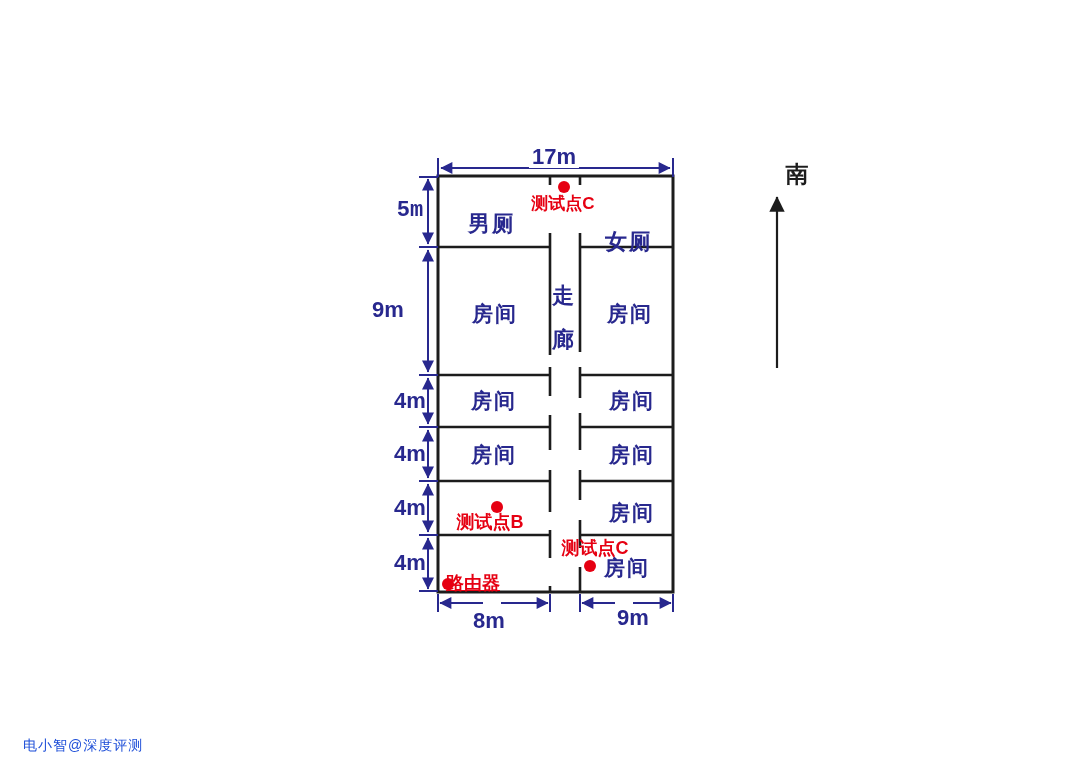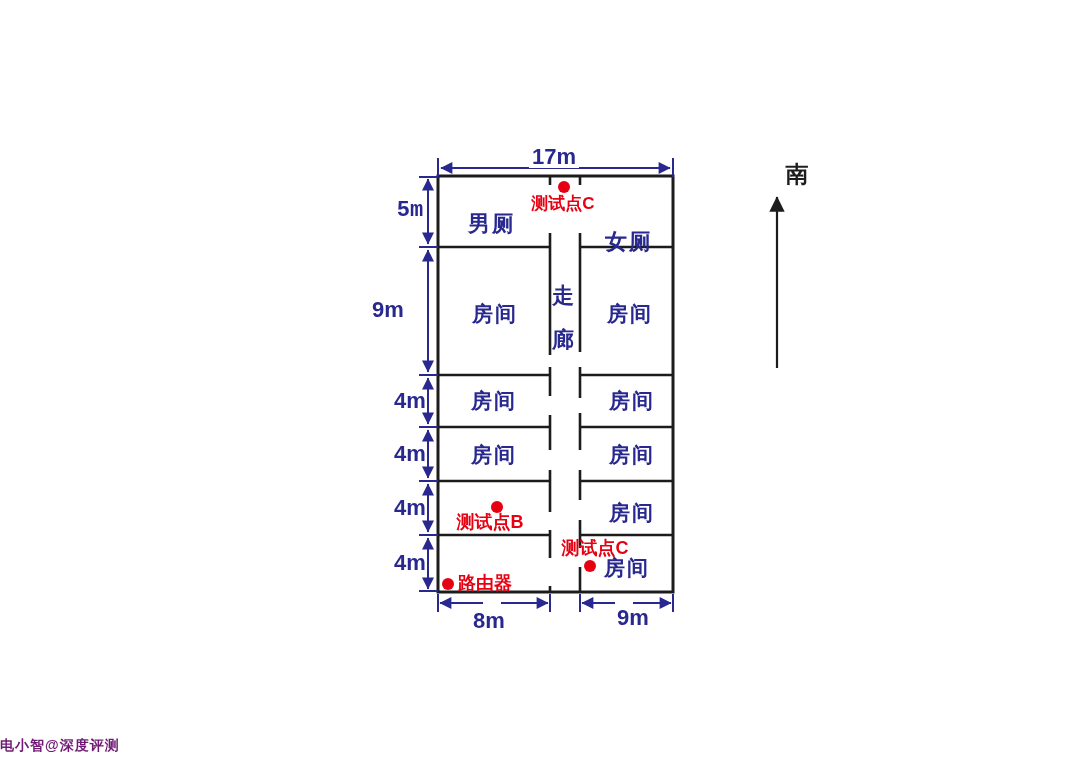--- a/index.html
+++ b/index.html
@@ -21,22 +21,22 @@
     position:absolute;left:552px;top:266px;z-index:3;
     color:#28288e;font-size:22px;font-weight:600;line-height:1;
     writing-mode:vertical-lr;text-orientation:upright;letter-spacing:42px;
   }
   .dot{
     position:absolute;width:12px;height:12px;border-radius:50%;
     background:#e60012;transform:translate(-50%,-50%);z-index:4;
   }
   .dim-bg{background:#ffffff;padding:0 3px;}
   .watermark{
-    position:absolute;left:0;top:737px;z-index:2;
-    color:#701a75;font-size:14px;font-weight:700;letter-spacing:1px;
+    position:absolute;left:23px;top:737px;z-index:2;
+    color:#1d4ed8;font-size:14px;font-weight:400;letter-spacing:1px;
     transform:none;
   }
 </style>
 </head>
 <body>
 
 <div class="stage">
 
   <svg width="1080" height="775" viewBox="0 0 1080 775">
     <defs>
@@ -129,19 +129,19 @@
   <div class="dot" style="left:564px;top:187px;"></div>
   <span class="lbl red" style="left:563px;top:203px;font-size:17px;">测试点C</span>
 
   <div class="dot" style="left:497px;top:507px;"></div>
   <span class="lbl red" style="left:490px;top:522px;">测试点B</span>
 
   <span class="lbl red" style="left:595px;top:548px;">测试点C</span>
   <div class="dot" style="left:590px;top:566px;"></div>
 
   <div class="dot" style="left:448px;top:584px;"></div>
-  <span class="lbl red" style="left:485px;top:583px;">路由器</span>
+  <span class="lbl red" style="left:473px;top:583px;text-decoration:underline;">路由器</span>
 
   <span class="lbl black" style="left:797px;top:174px;">南</span>
 
   <span class="watermark">电小智@深度评测</span>
 
 </div>
 
 </body></html>

